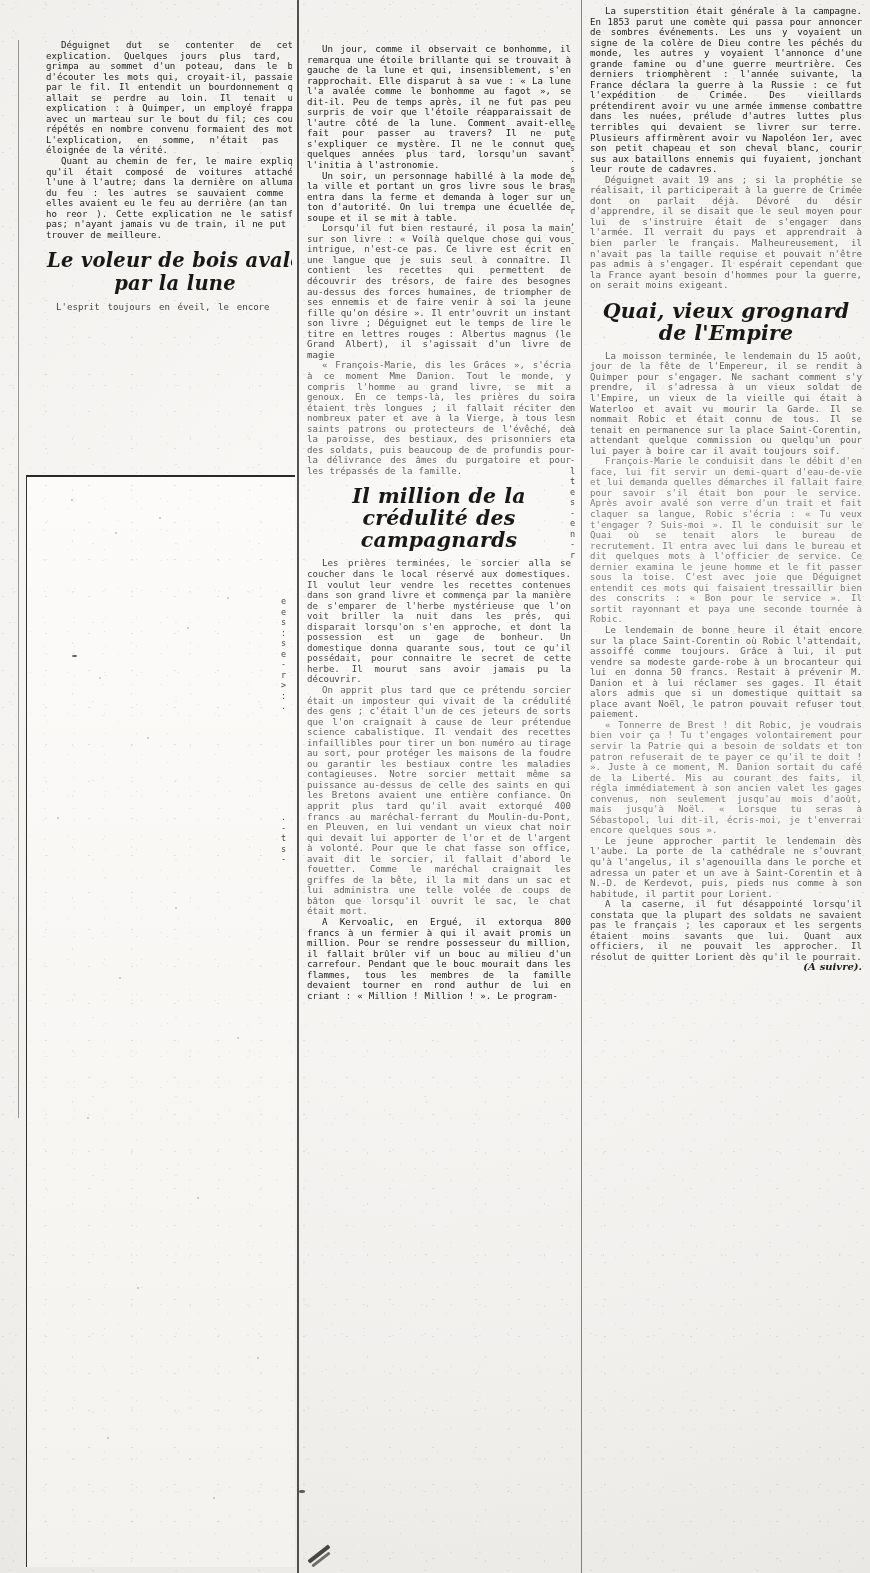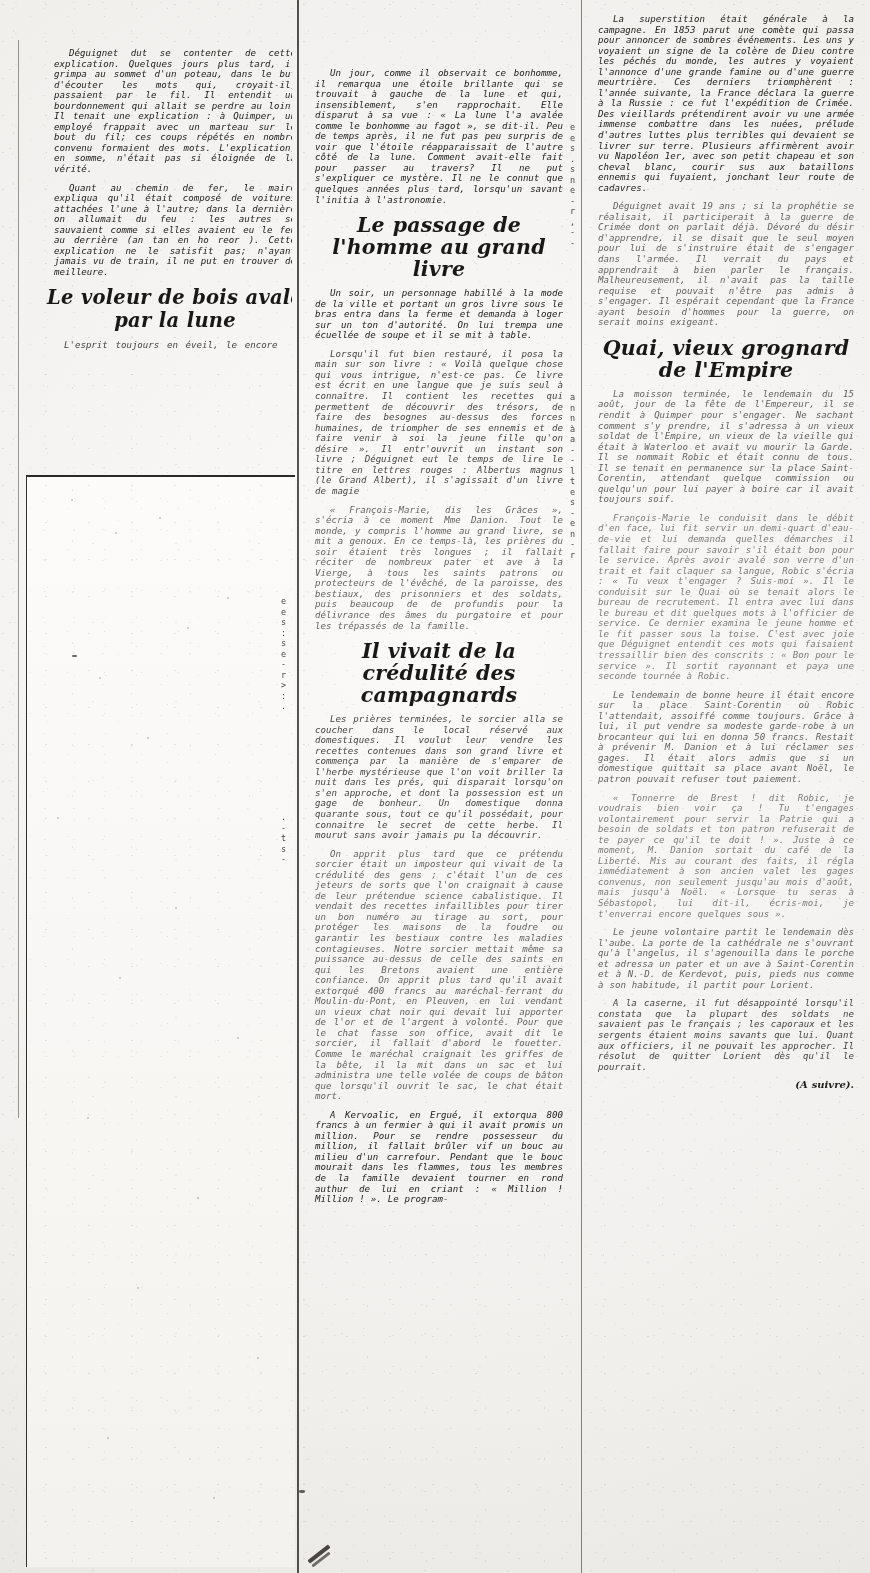--- a/index.html
+++ b/index.html
@@ -34,21 +34,21 @@
   .colwrap{position:absolute;top:0;bottom:0;overflow:hidden;}
 
   .col{
     position:absolute;top:0;
     font-size:9.1px;line-height:10.55px;
     color:#22201d;
     text-align:justify;
     -webkit-hyphens:none;hyphens:none;
     word-spacing:.5px;
   }
-  .col p{margin:8px;text-indent:15px;font-style:italic;}
+  .col p{margin:0;text-indent:15px;}
   .col p.noind{text-indent:0;}
 
   h2.head{
     font-family:"DejaVu Serif", serif;
     font-style:italic;font-weight:700;
     text-align:center;
     margin:9px 0 7px 0;
     line-height:23px;
     font-size:19.5px;
     color:#1a1815;
@@ -139,27 +139,26 @@
 &gt;
 :
 .</div>
   <div class="frag" style="left: 281px; top: 812px; white-space: pre;">.
 -
 t
 s
 -</div>
 
   <div class="colwrap" style="left:303px;width:272px;">
-    <div class="col" style="left:4px;width:264px;top:60px;">
+    <div class="col" style="left:4px;width:264px;top:44px;">
       <p>Un jour, comme il observait ce bonhomme, il remarqua une étoile brillante qui se trouvait à gauche de la lune et qui, insensiblement, s'en rapprochait. Elle disparut à sa vue : « La lune l'a avalée comme le bonhomme au fagot », se dit-il. Peu de temps après, il ne fut pas peu surpris de voir que l'étoile réapparaissait de l'autre côté de la lune. Comment avait-elle fait pour passer au travers? Il ne put s'expliquer ce mystère. Il ne le connut que quelques années plus tard, lorsqu'un savant l'initia à l'astronomie.</p>
-      <h2 class="head big">Le passage de l'homme au grand livre</h2>
       <p>Un soir, un personnage habillé à la mode de la ville et portant un gros livre sous le bras entra dans la ferme et demanda à loger sur un ton d'autorité. On lui trempa une écuellée de soupe et il se mit à table.</p>
       <p class="faded">Lorsqu'il fut bien restauré, il posa la main sur son livre : « Voilà quelque chose qui vous intrigue, n'est-ce pas. Ce livre est écrit en une langue que je suis seul à connaître. Il contient les recettes qui permettent de découvrir des trésors, de faire des besognes au-dessus des forces humaines, de triompher de ses ennemis et de faire venir à soi la jeune fille qu'on désire ». Il entr'ouvrit un instant son livre ; Déguignet eut le temps de lire le titre en lettres rouges : Albertus magnus (le Grand Albert), il s'agissait d'un livre de magie</p>
       <p class="vfaded">« François-Marie, dis les Grâces », s'écria à ce moment Mme Danion. Tout le monde, y compris l'homme au grand livre, se mit a genoux. En ce temps-là, les prières du soir étaient très longues ; il fallait réciter de nombreux pater et ave à la Vierge, à tous les saints patrons ou protecteurs de l'évêché, de la paroisse, des bestiaux, des prisonniers et des soldats, puis beaucoup de de profundis pour la délivrance des âmes du purgatoire et pour les trépassés de la famille.</p>
-      <h2 class="head big">Il vivait de la crédulité des campagnards</h2>
+      <h2 class="head big">Il million de la crédulité des campagnards</h2>
       <p class="faded">Les prières terminées, le sorcier alla se coucher dans le local réservé aux domestiques. Il voulut leur vendre les recettes contenues dans son grand livre et commença par la manière de s'emparer de l'herbe mystérieuse que l'on voit briller la nuit dans les prés, qui disparait lorsqu'on s'en approche, et dont la possession est un gage de bonheur. Un domestique donna quarante sous, tout ce qu'il possédait, pour connaitre le secret de cette herbe. Il mourut sans avoir jamais pu la découvrir.</p>
       <p class="vfaded">On apprit plus tard que ce prétendu sorcier était un imposteur qui vivait de la crédulité des gens ; c'était l'un de ces jeteurs de sorts que l'on craignait à cause de leur prétendue science cabalistique. Il vendait des recettes infaillibles pour tirer un bon numéro au tirage au sort, pour protéger les maisons de la foudre ou garantir les bestiaux contre les maladies contagieuses. Notre sorcier mettait même sa puissance au-dessus de celle des saints en qui les Bretons avaient une entière confiance. On apprit plus tard qu'il avait extorqué 400 francs au maréchal-ferrant du Moulin-du-Pont, en Pleuven, en lui vendant un vieux chat noir qui devait lui apporter de l'or et de l'argent à volonté. Pour que le chat fasse son office, avait dit le sorcier, il fallait d'abord le fouetter. Comme le maréchal craignait les griffes de la bête, il la mit dans un sac et lui administra une telle volée de coups de bâton que lorsqu'il ouvrit le sac, le chat était mort.</p>
       <p>A Kervoalic, en Ergué, il extorqua 800 francs à un fermier à qui il avait promis un million. Pour se rendre possesseur du million, il fallait brûler vif un bouc au milieu d'un carrefour. Pendant que le bouc mourait dans les flammes, tous les membres de la famille devaient tourner en rond authur de lui en criant : « Million ! Million ! ». Le program-</p>
     </div>
   </div>
 
   <div id="scratch" style="left:306px;top:1552px;"></div>
   <div id="scratch2" style="left:310px;top:1558px;"></div>
   <div class="blob" style="left:299px;top:1490px;width:6px;height:3px;"></div>
 
@@ -194,20 +193,20 @@
 
   <div class="colwrap" style="left:586px;width:280px;">
     <div class="col" style="left:4px;width:272px;top:6px;">
       <p>La superstition était générale à la campagne. En 1853 parut une comète qui passa pour annoncer de sombres événements. Les uns y voyaient un signe de la colère de Dieu contre les péchés du monde, les autres y voyaient l'annonce d'une grande famine ou d'une guerre meurtrière. Ces derniers triomphèrent : l'année suivante, la France déclara la guerre à la Russie : ce fut l'expédition de Crimée. Des vieillards prétendirent avoir vu une armée immense combattre dans les nuées, prélude d'autres luttes plus terribles qui devaient se livrer sur terre. Plusieurs affirmèrent avoir vu Napoléon 1er, avec son petit chapeau et son cheval blanc, courir sus aux bataillons ennemis qui fuyaient, jonchant leur route de cadavres.</p>
       <p class="vfaded">Déguignet avait 19 ans ; si la prophétie se réalisait, il participerait à la guerre de Crimée dont on parlait déjà. Dévoré du désir d'apprendre, il se disait que le seul moyen pour lui de s'instruire était de s'engager dans l'armée. Il verrait du pays et apprendrait à bien parler le français. Malheureusement, il n'avait pas la taille requise et pouvait n'être pas admis à s'engager. Il espérait cependant que la France ayant besoin d'hommes pour la guerre, on serait moins exigeant.</p>
       <h2 class="head big">Quai, vieux grognard de l'Empire</h2>
       <p class="vfaded">La moisson terminée, le lendemain du 15 août, jour de la fête de l'Empereur, il se rendit à Quimper pour s'engager. Ne sachant comment s'y prendre, il s'adressa à un vieux soldat de l'Empire, un vieux de la vieille qui était à Waterloo et avait vu mourir la Garde. Il se nommait Robic et était connu de tous. Il se tenait en permanence sur la place Saint-Corentin, attendant quelque commission ou quelqu'un pour lui payer à boire car il avait toujours soif.</p>
       <p class="vvfaded">François-Marie le conduisit dans le débit d'en face, lui fit servir un demi-quart d'eau-de-vie et lui demanda quelles démarches il fallait faire pour savoir s'il était bon pour le service. Après avoir avalé son verre d'un trait et fait claquer sa langue, Robic s'écria : « Tu veux t'engager ? Suis-moi ». Il le conduisit sur le Quai où se tenait alors le bureau de recrutement. Il entra avec lui dans le bureau et dit quelques mots à l'officier de service. Ce dernier examina le jeune homme et le fit passer sous la toise. C'est avec joie que Déguignet entendit ces mots qui faisaient tressaillir bien des conscrits : « Bon pour le service ». Il sortit rayonnant et paya une seconde tournée à Robic.</p>
       <p class="vfaded">Le lendemain de bonne heure il était encore sur la place Saint-Corentin où Robic l'attendait, assoiffé comme toujours. Grâce à lui, il put vendre sa modeste garde-robe à un brocanteur qui lui en donna 50 francs. Restait à prévenir M. Danion et à lui réclamer ses gages. Il était alors admis que si un domestique quittait sa place avant Noël, le patron pouvait refuser tout paiement.</p>
       <p class="vvfaded">« Tonnerre de Brest ! dit Robic, je voudrais bien voir ça ! Tu t'engages volontairement pour servir la Patrie qui a besoin de soldats et ton patron refuserait de te payer ce qu'il te doit ! ». Juste à ce moment, M. Danion sortait du café de la Liberté. Mis au courant des faits, il régla immédiatement à son ancien valet les gages convenus, non seulement jusqu'au mois d'août, mais jusqu'à Noël. « Lorsque tu seras à Sébastopol, lui dit-il, écris-moi, je t'enverrai encore quelques sous ».</p>
-      <p class="vfaded">Le jeune volontaire partit le lendemain dès l'aube. La porte de la cathédrale ne s'ouvrant qu'à l'angelus, il s'agenouilla dans le porche et adressa un pater et un ave à Saint-Corentin et à N.-D. de Kerdevot, puis, pieds nus comme à son habitude, il partit pour Lorient.</p>
+      <p class="vfaded">Le jeune approcher partit le lendemain dès l'aube. La porte de la cathédrale ne s'ouvrant qu'à l'angelus, il s'agenouilla dans le porche et adressa un pater et un ave à Saint-Corentin et à N.-D. de Kerdevot, puis, pieds nus comme à son habitude, il partit pour Lorient.</p>
       <p class="faded">A la caserne, il fut désappointé lorsqu'il constata que la plupart des soldats ne savaient pas le français ; les caporaux et les sergents étaient moins savants que lui. Quant aux officiers, il ne pouvait les approcher. Il résolut de quitter Lorient dès qu'il le pourrait.</p>
       <p class="sig">(A suivre).</p>
     </div>
   </div>
 
   <div id="grain"></div>
 </div>
 
 </body></html>

